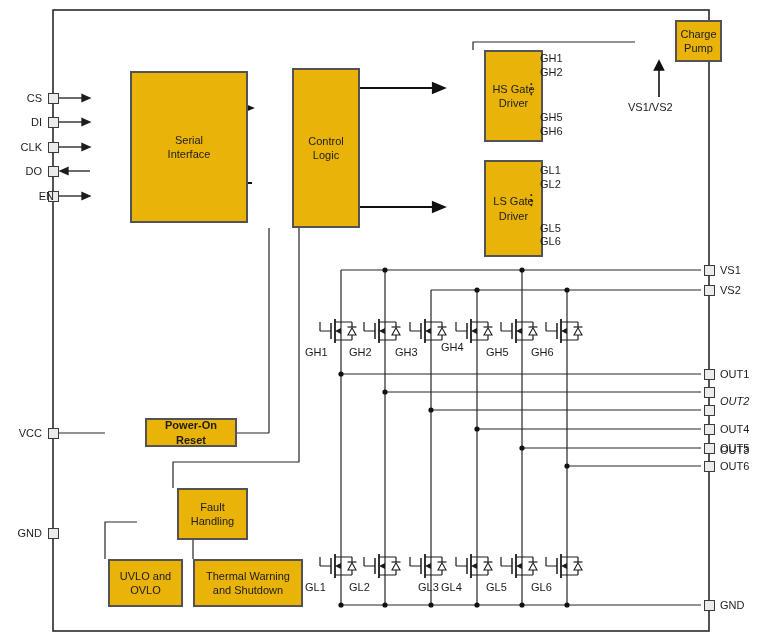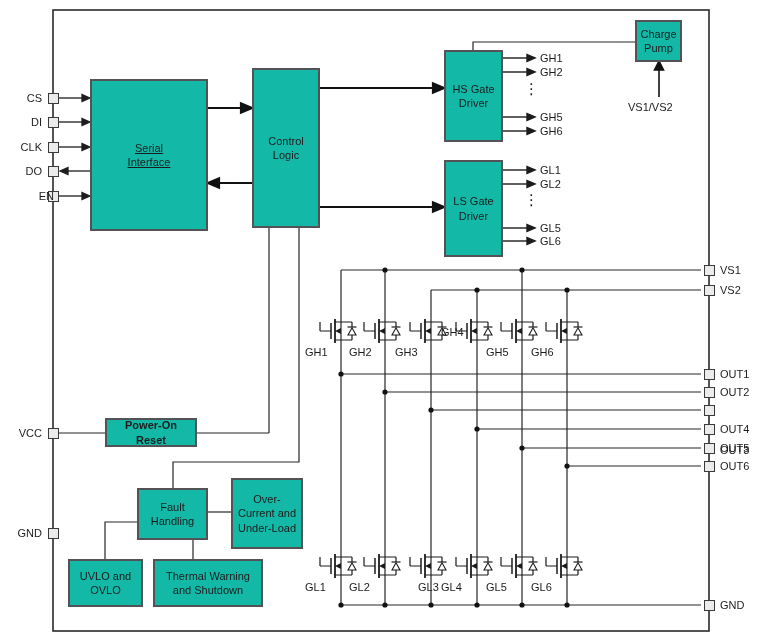--- a/index.html
+++ b/index.html
@@ -1,21 +1,21 @@
 <!DOCTYPE html>
 <html><head>
 <meta charset="utf-8">
 <style>
   html,body{margin:0;padding:0;background:#fff;}
   .stage{position:relative;width:771px;height:641px;background:#fff;overflow:hidden;
          font-family:"Liberation Sans",sans-serif;color:#1c1c1c;}
   .wires{position:absolute;left:0;top:0;}
-  .block{position:absolute;box-sizing:border-box;border:2px solid #535356;background:#14b8a6;
+  .block{position:absolute;box-sizing:border-box;border:2px solid #535356;background:#eab308;
          display:flex;align-items:center;justify-content:center;text-align:center;
-         white-space:pre-line;font:11px/1.3 "Liberation Sans",sans-serif;color:#1c1c1c;}
+         white-space:pre-line;font:11px/1.3 "Liberation Sans",sans-serif;color:#1c1c1c;margin-left:40px;}
   .lbl{position:absolute;font:11px/14px "Liberation Sans",sans-serif;color:#1c1c1c;
        white-space:nowrap;height:14px;}
   .lbl-r{text-align:right;}
   .lbl-c{text-align:left;}
   .pin{position:absolute;box-sizing:border-box;width:11px;height:11px;background:#ebebeb;
        border:1.4px solid #3a3a3c;}
   .vdots{position:absolute;font:15px/7px "DejaVu Sans",sans-serif;color:#1c1c1c;}
 </style>
 </head>
 <body>
@@ -138,37 +138,34 @@
     <use href="#mosfet" x="567" y="331"></use>
 
     <use href="#mosfet" x="341" y="566"></use>
     <use href="#mosfet" x="385" y="566"></use>
     <use href="#mosfet" x="431" y="566"></use>
     <use href="#mosfet" x="477" y="566"></use>
     <use href="#mosfet" x="522" y="566"></use>
     <use href="#mosfet" x="567" y="566"></use>
   </svg>
 
-  <div class="block" style="left:90px;top:79px;width:118px;height:152px;text-decoration:underline;">Serial
+  <div class="block" style="left:90px;top:71px;width:118px;height:152px;">Serial
 Interface</div>
   <div class="block" style="left:252px;top:68px;width:68px;height:160px;">Control
 Logic</div>
   <div class="block" style="left:444px;top:50px;width:59px;height:92px;">HS Gate
 Driver</div>
   <div class="block" style="left:444px;top:160px;width:59px;height:97px;">LS Gate
 Driver</div>
   <div class="block" style="left:635px;top:20px;width:47px;height:42px;">Charge
 Pump</div>
   <div class="block" style="left:105px;top:418px;width:92px;height:29px;font-weight:bold;">Power-On
 Reset</div>
   <div class="block" style="left:137px;top:488px;width:71px;height:52px;">Fault
 Handling</div>
-  <div class="block" style="left:231px;top:478px;width:72px;height:71px;">Over-
-Current and
-Under-Load</div>
   <div class="block" style="left:68px;top:559px;width:75px;height:48px;">UVLO and
 OVLO</div>
   <div class="block" style="left:153px;top:559px;width:110px;height:48px;">Thermal Warning
 and Shutdown</div>
 
   <div class="pin" style="left:47.5px;top:92.5px;"></div>
   <div class="pin" style="left:47.5px;top:116.5px;"></div>
   <div class="pin" style="left:47.5px;top:141.5px;"></div>
   <div class="pin" style="left:47.5px;top:165.5px;"></div>
   <div class="pin" style="left:47.5px;top:190.5px;"></div>
@@ -189,21 +186,21 @@
   <div class="pin" style="left:703.5px;top:386.5px;"></div>
   <div class="pin" style="left:703.5px;top:404.5px;"></div>
   <div class="pin" style="left:703.5px;top:423.5px;"></div>
   <div class="pin" style="left:703.5px;top:442.5px;"></div>
   <div class="pin" style="left:703.5px;top:460.5px;"></div>
   <div class="pin" style="left:703.5px;top:599.5px;"></div>
 
   <span class="lbl" style="left:720px;top:263px;">VS1</span>
   <span class="lbl" style="left:720px;top:283px;">VS2</span>
   <span class="lbl" style="left:720px;top:367px;">OUT1</span>
-  <span class="lbl" style="left:720px;top:385px;">OUT2</span>
+  <span class="lbl" style="left:720px;top:394px;font-style:italic;">OUT2</span>
   <span class="lbl" style="left:720px;top:403px;margin-top:40px;">OUT3</span>
   <span class="lbl" style="left:720px;top:422px;">OUT4</span>
   <span class="lbl" style="left:720px;top:441px;">OUT5</span>
   <span class="lbl" style="left:720px;top:459px;">OUT6</span>
   <span class="lbl" style="left:720px;top:598px;">GND</span>
 
   <span class="lbl" style="left:540px;top:51px;">GH1</span>
   <span class="lbl" style="left:540px;top:65px;">GH2</span>
   <span class="lbl" style="left:540px;top:110px;">GH5</span>
   <span class="lbl" style="left:540px;top:124px;">GH6</span>
@@ -212,21 +209,21 @@
   <span class="lbl" style="left:540px;top:177px;">GL2</span>
   <span class="lbl" style="left:540px;top:221px;">GL5</span>
   <span class="lbl" style="left:540px;top:234px;">GL6</span>
   <span class="vdots" style="left:524px;top:197px;">⋮</span>
 
   <span class="lbl lbl-c" style="left:628px;top:100px;width:64px;">VS1/VS2</span>
 
   <span class="lbl lbl-c" style="left:305px;top:345px;width:38px;">GH1</span>
   <span class="lbl lbl-c" style="left:349px;top:345px;width:38px;">GH2</span>
   <span class="lbl lbl-c" style="left:395px;top:345px;width:38px;">GH3</span>
-  <span class="lbl lbl-c" style="left:441px;top:325px;width:38px;">GH4</span>
+  <span class="lbl lbl-c" style="left:441px;top:340px;width:38px;">GH4</span>
   <span class="lbl lbl-c" style="left:486px;top:345px;width:38px;">GH5</span>
   <span class="lbl lbl-c" style="left:531px;top:345px;width:38px;">GH6</span>
 
   <span class="lbl lbl-c" style="left:305px;top:580px;width:38px;">GL1</span>
   <span class="lbl lbl-c" style="left:349px;top:580px;width:38px;">GL2</span>
   <span class="lbl lbl-c" style="left:418px;top:580px;width:38px;">GL3</span>
   <span class="lbl lbl-c" style="left:441px;top:580px;width:38px;">GL4</span>
   <span class="lbl lbl-c" style="left:486px;top:580px;width:38px;">GL5</span>
   <span class="lbl lbl-c" style="left:531px;top:580px;width:38px;">GL6</span>
 

